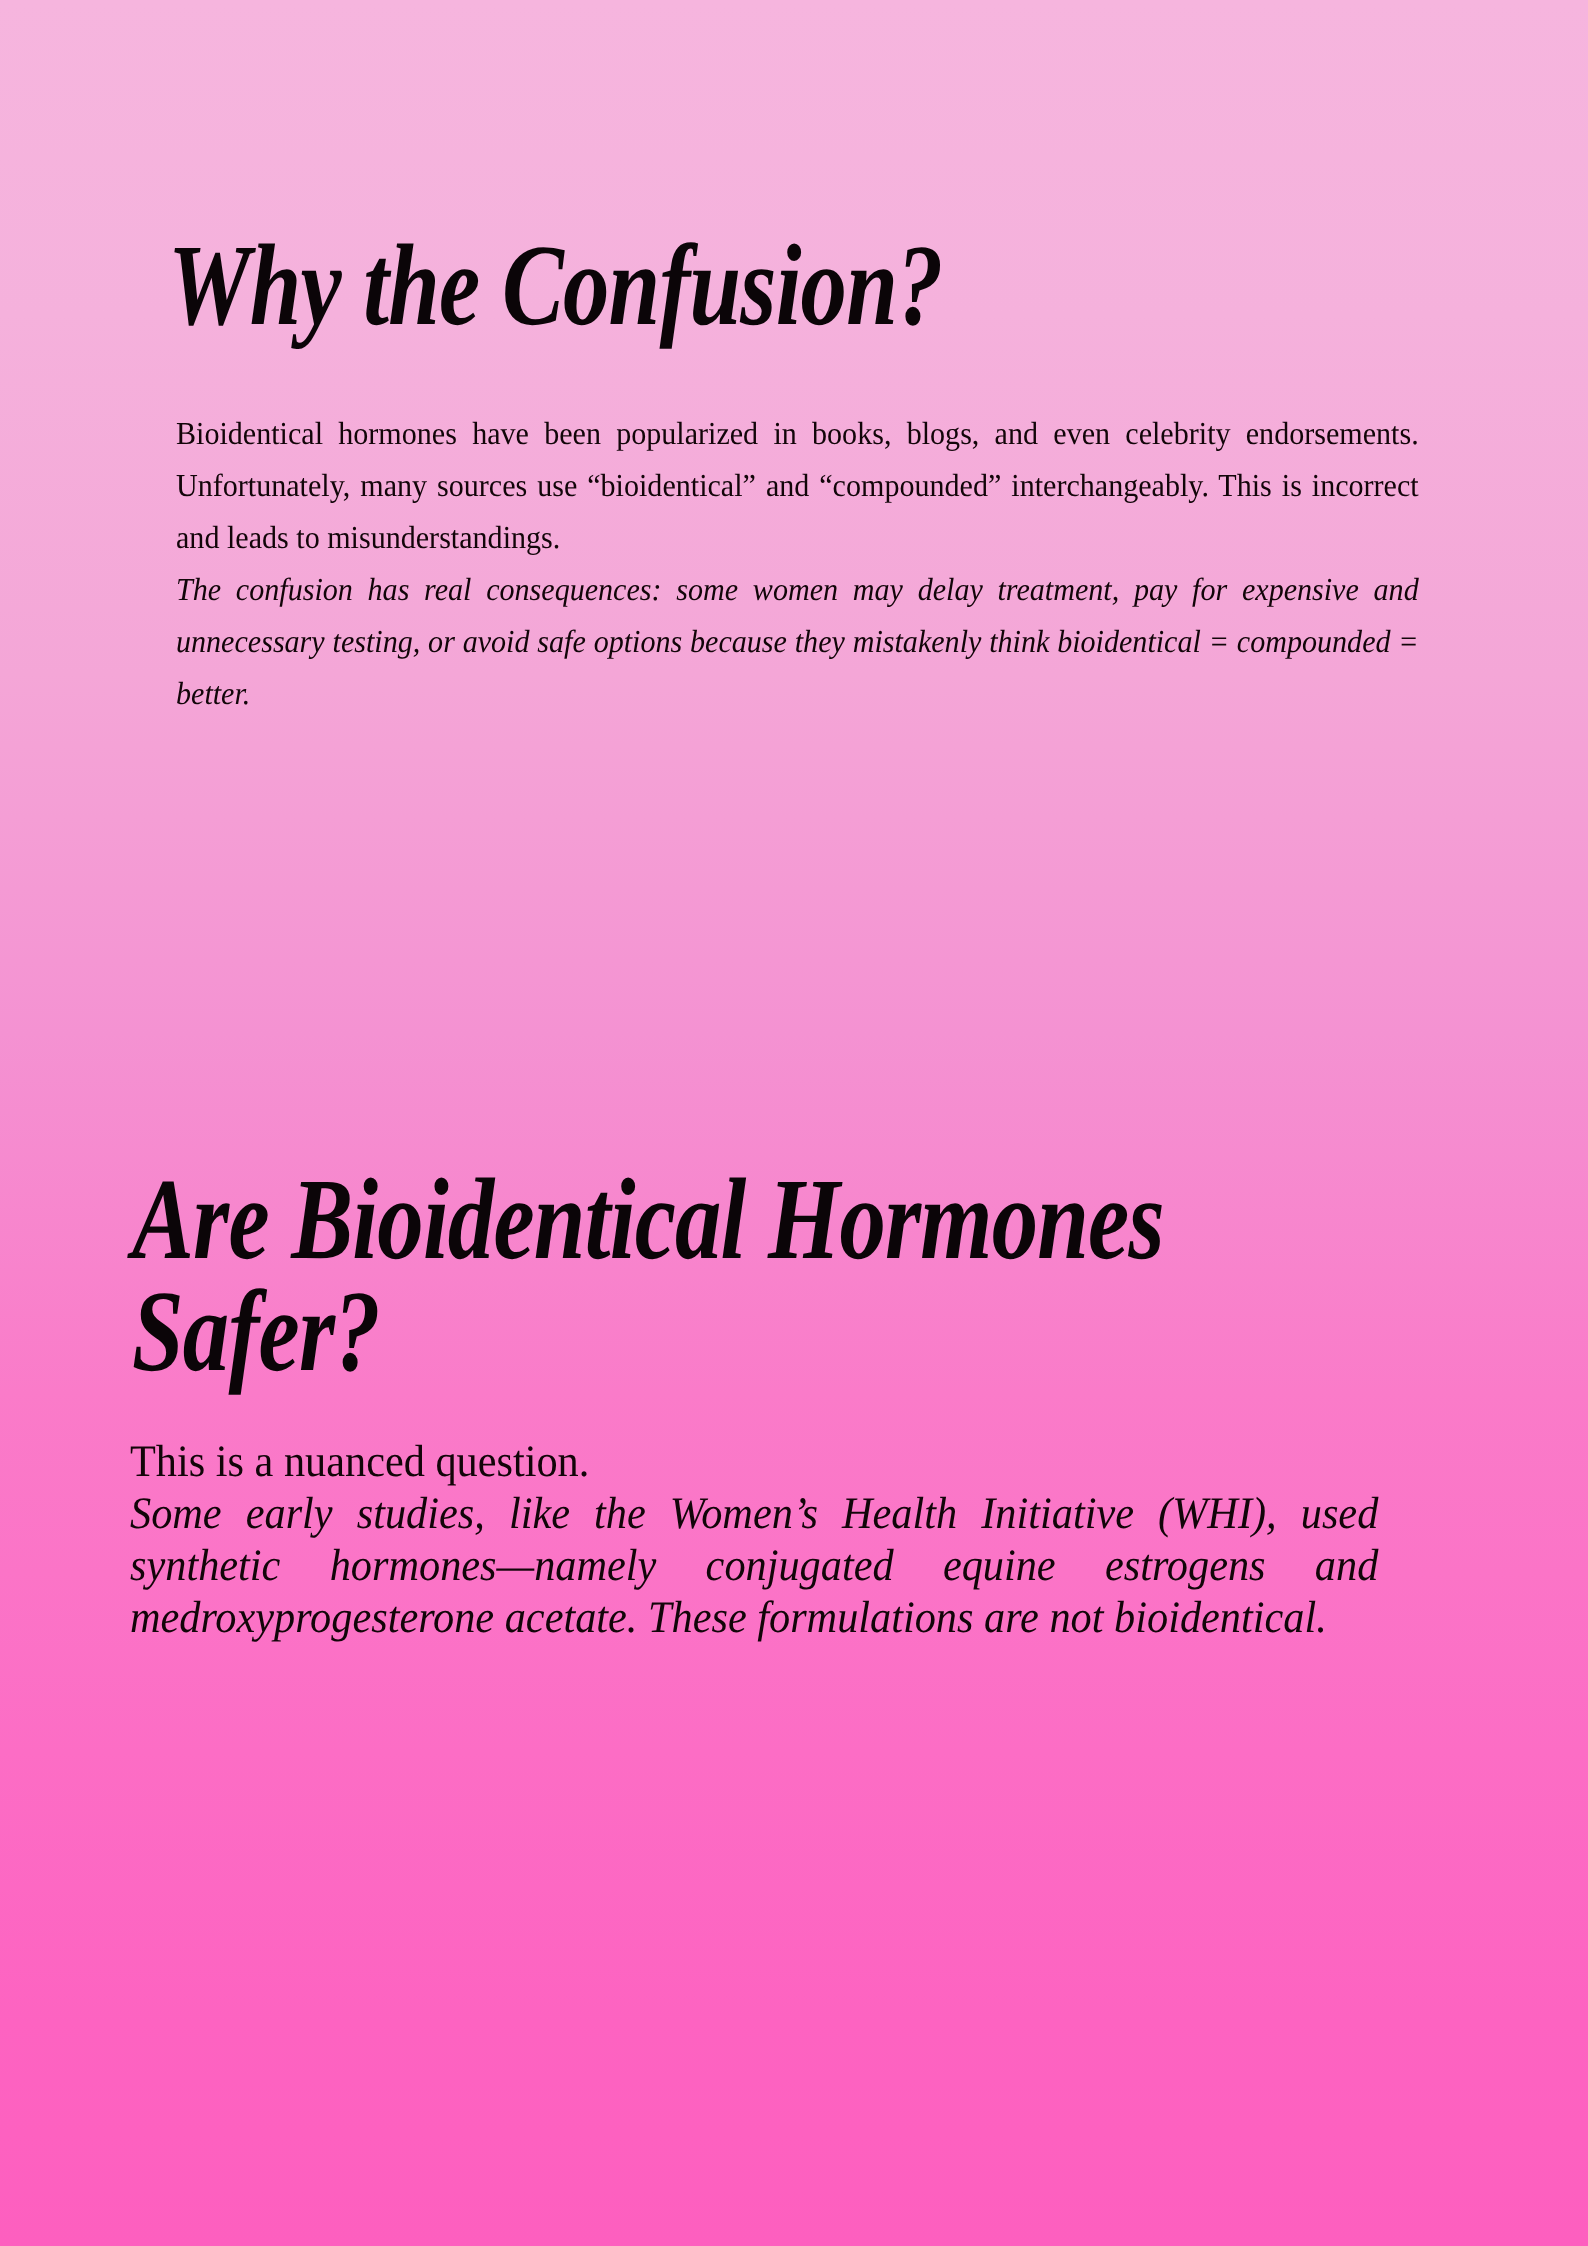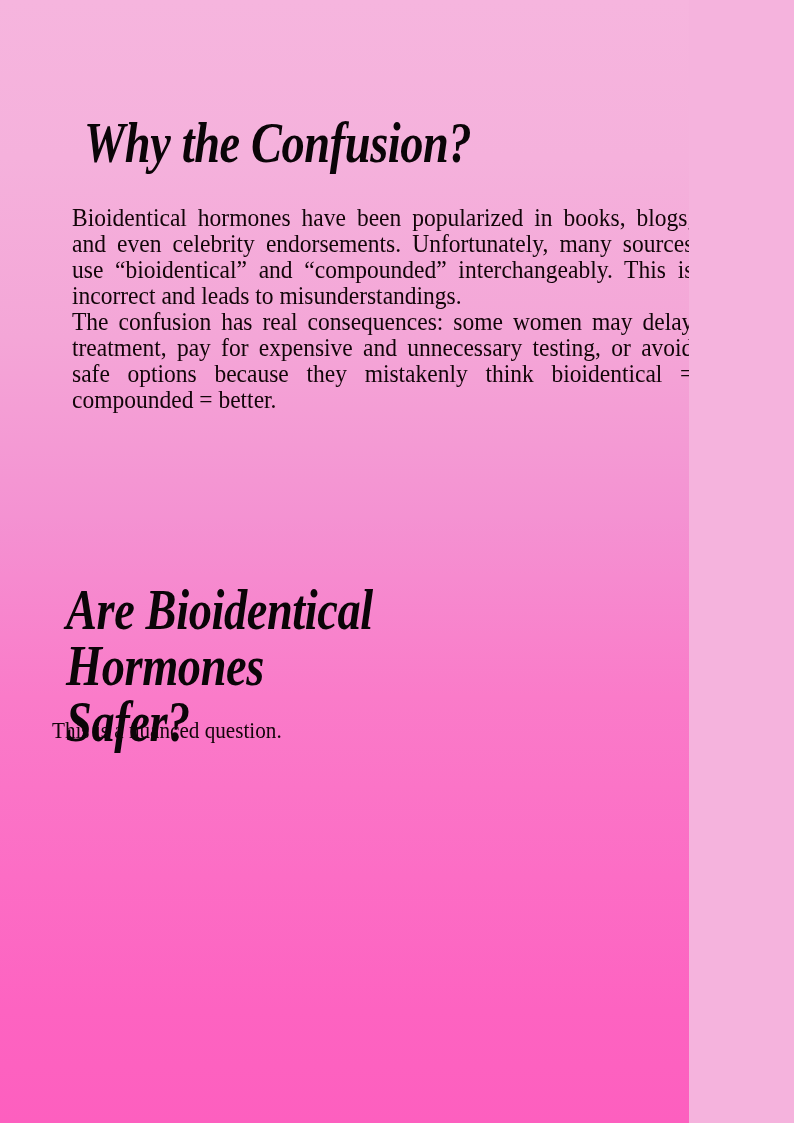--- a/index.html
+++ b/index.html
@@ -9,21 +9,21 @@
   body {
     width: 794px;
     height: 1123px;
     overflow: hidden;
     background: #f5b3dd;
     font-family: "Liberation Serif", "DejaVu Serif", serif;
   }
 
   #page {
     position: relative;
-    width: 689px;
+    width: 794px;
     height: 1123px;
     box-sizing: border-box;
     background: linear-gradient(to bottom,
         #f6b5de 0%,
         #f5b1dc 14%,
         #f4a6d7 30%,
         #f492d2 46%,
         #fa7bc9 62%,
         #fc6dc5 78%,
         #fd63c1 90%,
@@ -67,32 +67,33 @@
     text-justify: inter-word;
     font-weight: 400;
   }
 
   .body-block p {
     margin: 0;
     text-align: justify;
   }
   .body-block p:last-child {
     margin-bottom: 0;
+    font-style: italic;
   }
 
   #section-1-body {
-    left: 72px;
+    left: 88px;
     top: 205px;
     width: 661px;
-    font-size: 25px;
+    font-size: 16px;
     line-height: 26px;
   }
 
   #section-2-body {
-    left: 52px;
+    left: 65px;
     top: 718px;
     width: 664px;
     font-size: 22.5px;
     line-height: 26px;
   }
 
   
   .condensed {
     display: inline-block;
     width: 100%;
@@ -110,15 +111,16 @@
   <div id="section-1-body" class="body-block">
     <p><span class="condensed">Bioidentical hormones have been popularized in books, blogs, and even celebrity endorsements. Unfortunately, many sources use “bioidentical” and “compounded” interchangeably. This is incorrect and leads to misunderstandings.</span></p>
     <p><span class="condensed">The confusion has real consequences: some women may delay treatment, pay for expensive and unnecessary testing, or avoid safe options because they mistakenly think bioidentical = compounded = better.</span></p>
   </div>
 
   <h1 id="heading-2" class="heading">Are Bioidentical Hormones
 Safer?</h1>
 
   <div id="section-2-body" class="body-block">
     <p><span class="condensed">This is a nuanced question.</span></p>
+    <p><span class="condensed">Some early studies, like the Women’s Health Initiative (WHI), used synthetic hormones—namely conjugated equine estrogens and medroxyprogesterone acetate. These formulations are not bioidentical.</span></p>
   </div>
 
 </div>
 
 </body></html>

